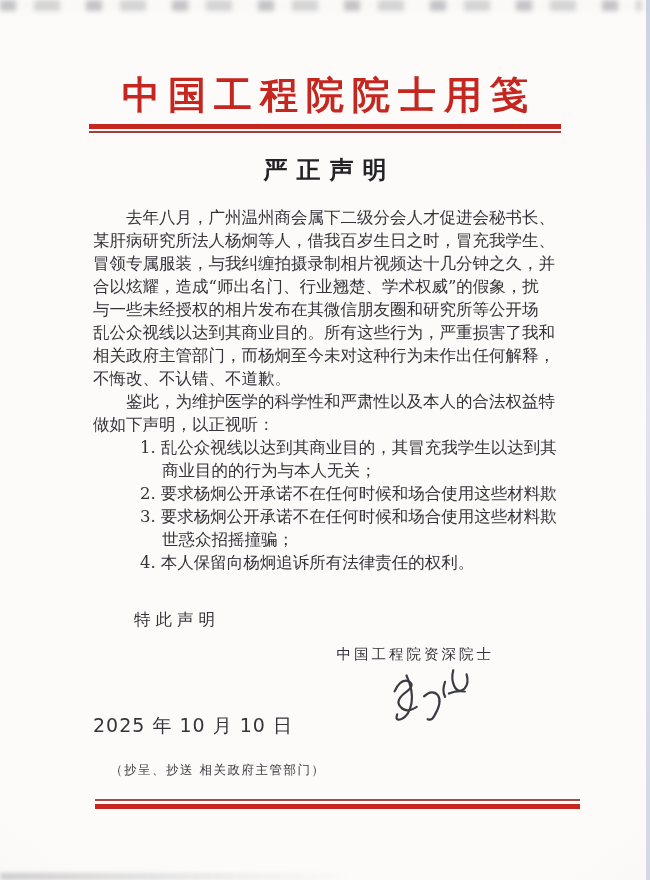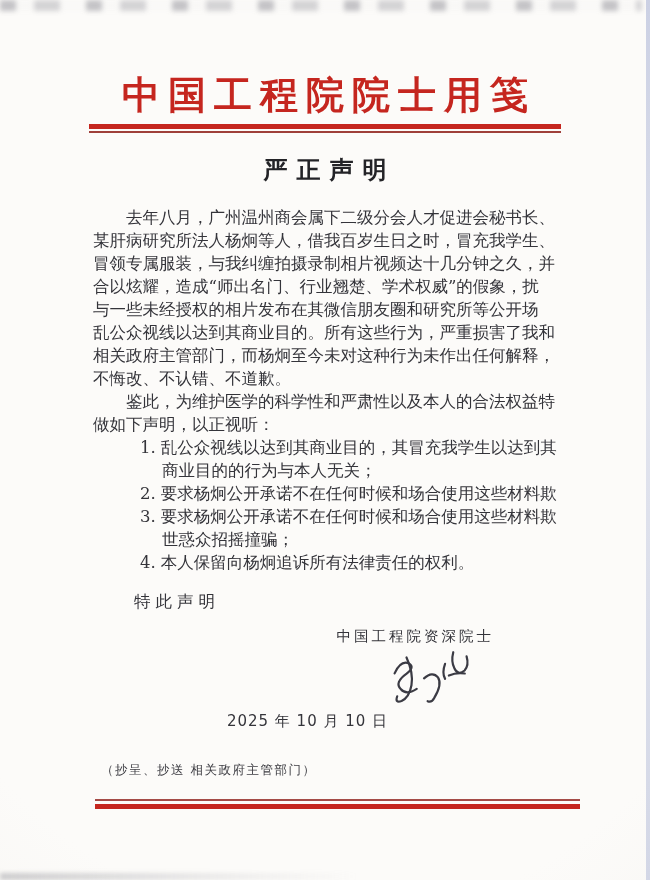--- a/index.html
+++ b/index.html
@@ -58,37 +58,37 @@
   
   .body-block{
     position:absolute;left:93px;top:206px;width:474px;
     font-size:16.5px;line-height:23px;color:var(--ink);
   }
   .line{white-space:nowrap;}
   .indent{padding-left:33px;}
   .li-first{padding-left:47px;}
   .li-first .num{margin-right:5px;}
   .li-cont{padding-left:69px;}
-  .closing{margin-top:16px;padding-left:41px;letter-spacing:5px;}
+  .closing{margin-top:34px;padding-left:41px;letter-spacing:5px;}
   .signer{
     margin-top:12px;text-align:right;padding-right:73px;
     font-size:14.5px;letter-spacing:3px;
   }
   .signature-row{
     text-align:right;padding-right:92px;
     height:44px;margin-top:3px;
   }
   .signature-row svg{transform:rotate(-4deg);margin-bottom:-12px;}
   .date-line{
-    text-align:center;padding-right:45px;
-    font-size:15px;letter-spacing:1px;margin-top:15px;
+    text-align:left;padding-right:45px;
+    font-size:19px;letter-spacing:1px;margin-top:1px;
     font-family:"DejaVu Sans", sans-serif;
   }
   .cc-note{
-    position:absolute;left:101px;top:762px;
+    position:absolute;left:110px;top:762px;
     font-size:12.5px;letter-spacing:1.5px;color:#3c3c42;
   }
   .rule-bottom{
     position:absolute;left:95px;width:485px;top:799px;
   }
   .rule-bottom .thin{height:2px;background:var(--rule-dark-red);opacity:.8;}
   .rule-bottom .thick{height:5px;background:var(--accent-red);margin-top:3px;}
 </style>
 </head>
 <body>

